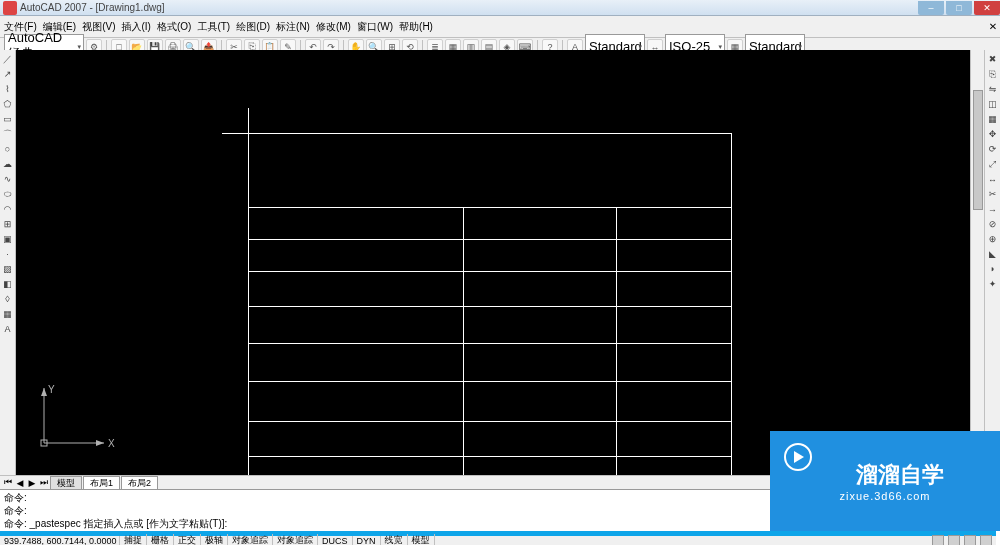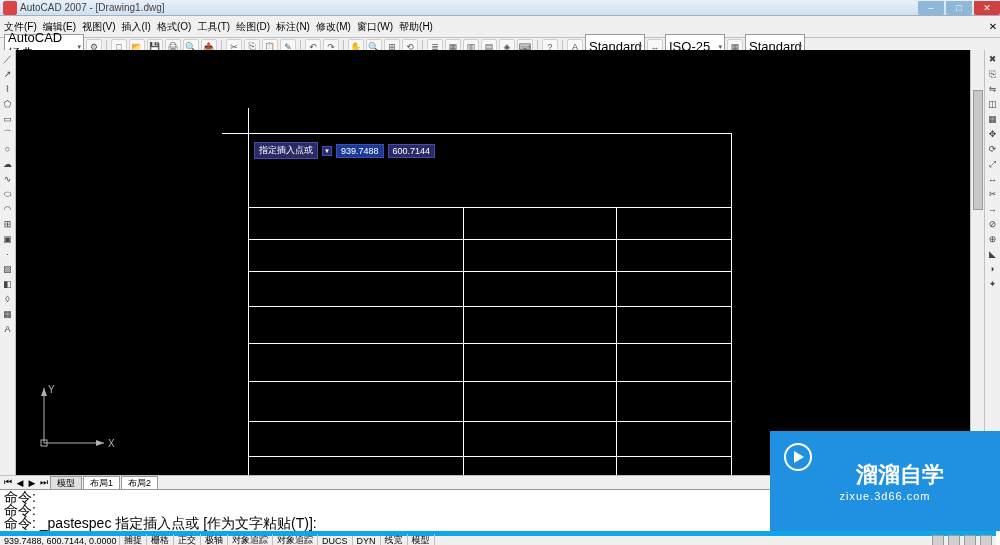--- a/index.html
+++ b/index.html
@@ -53,21 +53,21 @@
 .ucs svg { overflow: visible; }
 .ucs text { fill: #b0b0b0; font-size: 10px; }
 
 
 .model-tabs { height: 14px; background: #f0f0f0; border-top: 1px solid #c0c0c0; display: flex; align-items: center; font-size: 9px; padding-left: 2px; }
 .mtab-arrow { width: 12px; text-align: center; cursor: pointer; }
 .mtab { padding: 0 6px; border: 1px solid #999; border-bottom: none; background: #fff; margin-right: 1px; cursor: pointer; }
 .mtab.active { background: #e0e0e0; }
 
 
-.cmdwin { position: absolute; left: 0; right: 0; bottom: 14px; height: 42px; background: #fff; border-top: 1px solid #999; font-size: 14px; font-family: SimSun, monospace; padding: 1px 4px; overflow: hidden; }
+.cmdwin { position: absolute; left: 0; right: 0; bottom: 14px; height: 42px; background: #fff; border-top: 1px solid #999; font-size: 10px; font-family: SimSun, monospace; padding: 1px 4px; overflow: hidden; }
 .cmdwin .line { white-space: nowrap; line-height: 13px; }
 
 
 .statusbar { position: absolute; left: 0; right: 4px; bottom: 0; height: 14px; background: #f0f0f0; border-top: 5px solid #0ea5e9; display: flex; align-items: center; font-size: 9px; }
 .coord { width: 120px; padding-left: 4px; border-right: 1px solid #c0c0c0; }
 .stbtn { padding: 0 4px; border-right: 1px solid #c0c0c0; cursor: pointer; }
 .tray { margin-left: auto; display: flex; align-items: center; gap: 4px; padding-right: 4px; }
 .tray-icon { width: 12px; height: 12px; background: #d0d0d0; border: 1px solid #999; }
 
 
@@ -191,26 +191,20 @@
       <div class="hline" style="top:189px"></div>
       <div class="hline" style="top:221px"></div>
       <div class="hline" style="top:256px"></div>
       <div class="hline" style="top:293px"></div>
       <div class="hline" style="top:331px"></div>
       <div class="hline" style="top:371px"></div>
       <div class="hline" style="top:406px"></div>
       <div class="vline" style="left:447px"></div>
       <div class="vline" style="left:600px"></div>
 
-      <div class="dyn-input" style="left:238px; top:92px;">
-        <div class="dyn-box">指定插入点或</div>
-        <div class="dyn-icon">▾</div>
-        <div class="dyn-box dyn-sel">939.7488</div>
-        <div class="dyn-box">600.7144</div>
-      </div>
 
       <div class="ucs">
         <svg width="80" height="70">
           <line x1="10" y1="60" x2="70" y2="60" stroke="#b0b0b0" stroke-width="1"></line>
           <polygon points="70,60 62,57 62,63" fill="#b0b0b0"></polygon>
           <line x1="10" y1="60" x2="10" y2="5" stroke="#b0b0b0" stroke-width="1"></line>
           <polygon points="10,5 7,13 13,13" fill="#b0b0b0"></polygon>
           <rect x="7" y="57" width="6" height="6" fill="none" stroke="#b0b0b0"></rect>
           <text x="74" y="64">X</text>
           <text x="14" y="10">Y</text>

